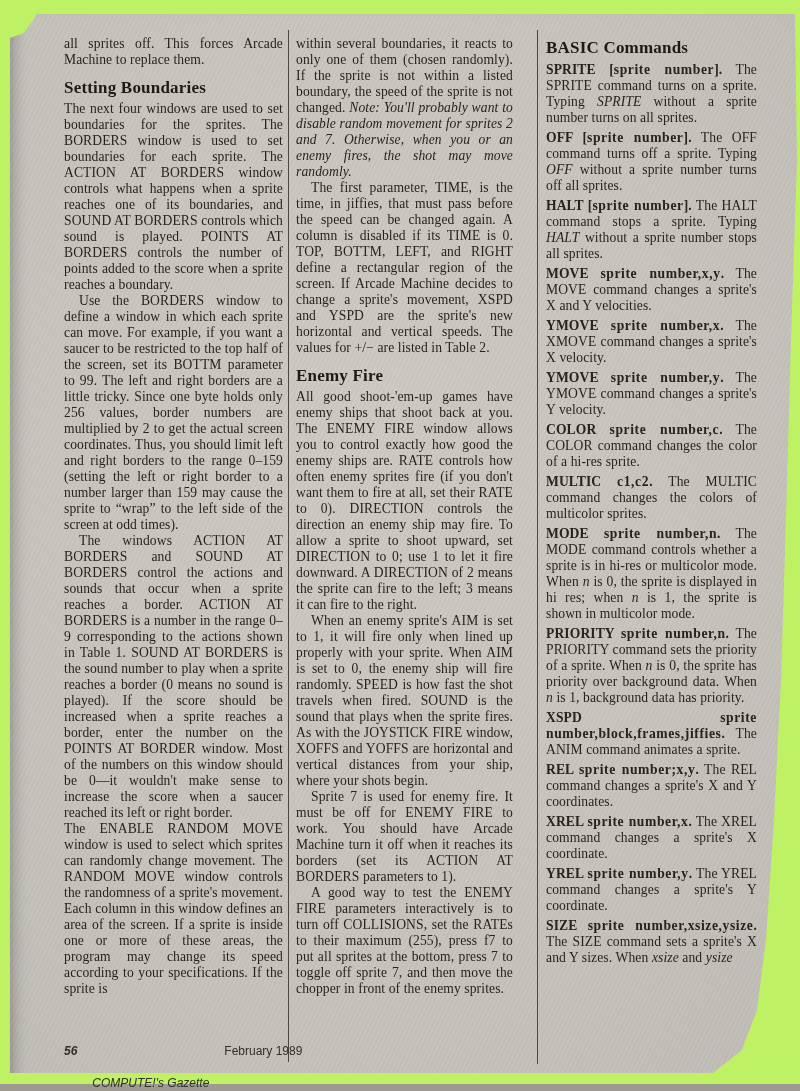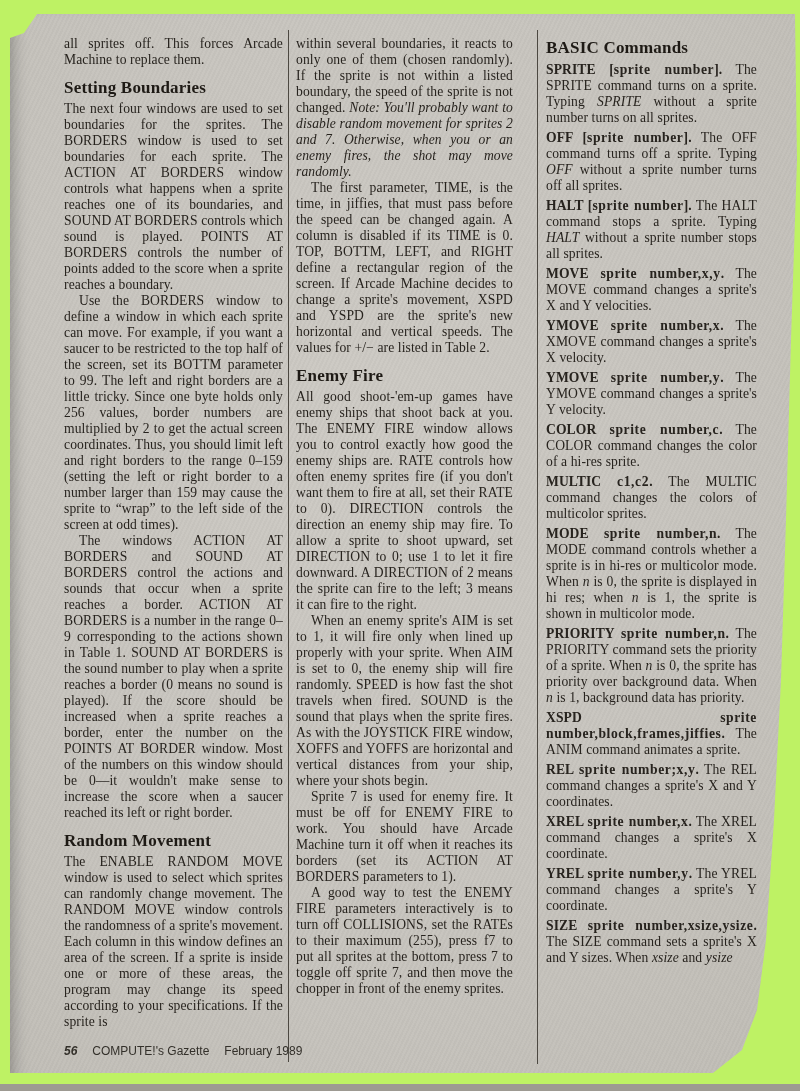--- a/index.html
+++ b/index.html
@@ -31,39 +31,38 @@
           font-family:"Liberation Serif","DejaVu Serif",serif;font-weight:bold;
           letter-spacing:.2px;text-align:left;}
   .col h2:first-child{margin-top:2px;}
   .run-r{font-style:normal;font-weight:normal;}
   .run-i{font-style:italic;}
   .run-b{font-weight:bold;}
   .run-bi{font-weight:bold;letter-spacing:.6px;}
   #footer{position:absolute;left:64px;top:1044px;display:flex;align-items:flex-start;gap:15px;
           font-family:"Liberation Sans","DejaVu Sans",sans-serif;font-size:12px;color:#33302a;}
   #footer .pgnum{font-weight:bold;font-style:italic;}
-  #footer .mag{}
+  #footer .mag{font-style:italic;margin-top:32px;}
 </style>
 </head>
 <body>
 
 <div id="page">
   <div id="paper"></div>
   <div class="bottom-strip"></div>
 
   <div class="rule rule-1"></div>
   <div class="rule rule-2"></div>
 
   <div class="col col-1">
       <p class=""><span class="run-r">all sprites off. This forces Arcade Machine to replace them.</span></p>
       <h2>Setting Boundaries</h2>
       <p class=""><span class="run-r">The next four windows are used to set boundaries for the sprites. The BORDERS window is used to set boundaries for each sprite. The ACTION AT BORDERS window controls what happens when a sprite reaches one of its boundaries, and SOUND AT BORDERS controls which sound is played. POINTS AT BORDERS controls the number of points added to the score when a sprite reaches a boundary.</span></p>
       <p class="indent"><span class="run-r">Use the BORDERS window to define a window in which each sprite can move. For example, if you want a saucer to be restricted to the top half of the screen, set its BOTTM parameter to 99. The left and right borders are a little tricky. Since one byte holds only 256 values, border numbers are multiplied by 2 to get the actual screen coordinates. Thus, you should limit left and right borders to the range 0–159 (setting the left or right border to a number larger than 159 may cause the sprite to “wrap” to the left side of the screen at odd times).</span></p>
       <p class="indent"><span class="run-r">The windows ACTION AT BORDERS and SOUND AT BORDERS control the actions and sounds that occur when a sprite reaches a border. ACTION AT BORDERS is a number in the range 0–9 corresponding to the actions shown in Table 1. SOUND AT BORDERS is the sound number to play when a sprite reaches a border (0 means no sound is played). If the score should be increased when a sprite reaches a border, enter the number on the POINTS AT BORDER window. Most of the numbers on this window should be 0—it wouldn't make sense to increase the score when a saucer reached its left or right border.</span></p>
-      <h2>Random Movement</h2>
       <p class=""><span class="run-r">The ENABLE RANDOM MOVE window is used to select which sprites can randomly change movement. The RANDOM MOVE window controls the randomness of a sprite's movement. Each column in this window defines an area of the screen. If a sprite is inside one or more of these areas, the program may change its speed according to your specifications. If the sprite is</span></p>
     </div>
   <div class="col col-2">
       <p class=""><span class="run-r">within several boundaries, it reacts to only one of them (chosen randomly). If the sprite is not within a listed boundary, the speed of the sprite is not changed. </span><span class="run-i">Note: You'll probably want to disable random movement for sprites 2 and 7. Otherwise, when you or an enemy fires, the shot may move randomly.</span></p>
       <p class="indent"><span class="run-r">The first parameter, TIME, is the time, in jiffies, that must pass before the speed can be changed again. A column is disabled if its TIME is 0. TOP, BOTTM, LEFT, and RIGHT define a rectangular region of the screen. If Arcade Machine decides to change a sprite's movement, XSPD and YSPD are the sprite's new horizontal and vertical speeds. The values for +/− are listed in Table 2.</span></p>
       <h2>Enemy Fire</h2>
       <p class=""><span class="run-r">All good shoot-'em-up games have enemy ships that shoot back at you. The ENEMY FIRE window allows you to control exactly how good the enemy ships are. RATE controls how often enemy sprites fire (if you don't want them to fire at all, set their RATE to 0). DIRECTION controls the direction an enemy ship may fire. To allow a sprite to shoot upward, set DIRECTION to 0; use 1 to let it fire downward. A DIRECTION of 2 means the sprite can fire to the left; 3 means it can fire to the right.</span></p>
       <p class="indent"><span class="run-r">When an enemy sprite's AIM is set to 1, it will fire only when lined up properly with your sprite. When AIM is set to 0, the enemy ship will fire randomly. SPEED is how fast the shot travels when fired. SOUND is the sound that plays when the sprite fires. As with the JOYSTICK FIRE window, XOFFS and YOFFS are horizontal and vertical distances from your ship, where your shots begin.</span></p>
       <p class="indent"><span class="run-r">Sprite 7 is used for enemy fire. It must be off for ENEMY FIRE to work. You should have Arcade Machine turn it off when it reaches its borders (set its ACTION AT BORDERS parameters to 1).</span></p>
       <p class="indent"><span class="run-r">A good way to test the ENEMY FIRE parameters interactively is to turn off COLLISIONS, set the RATEs to their maximum (255), press f7 to put all sprites at the bottom, press 7 to toggle off sprite 7, and then move the chopper in front of the enemy sprites.</span></p>

